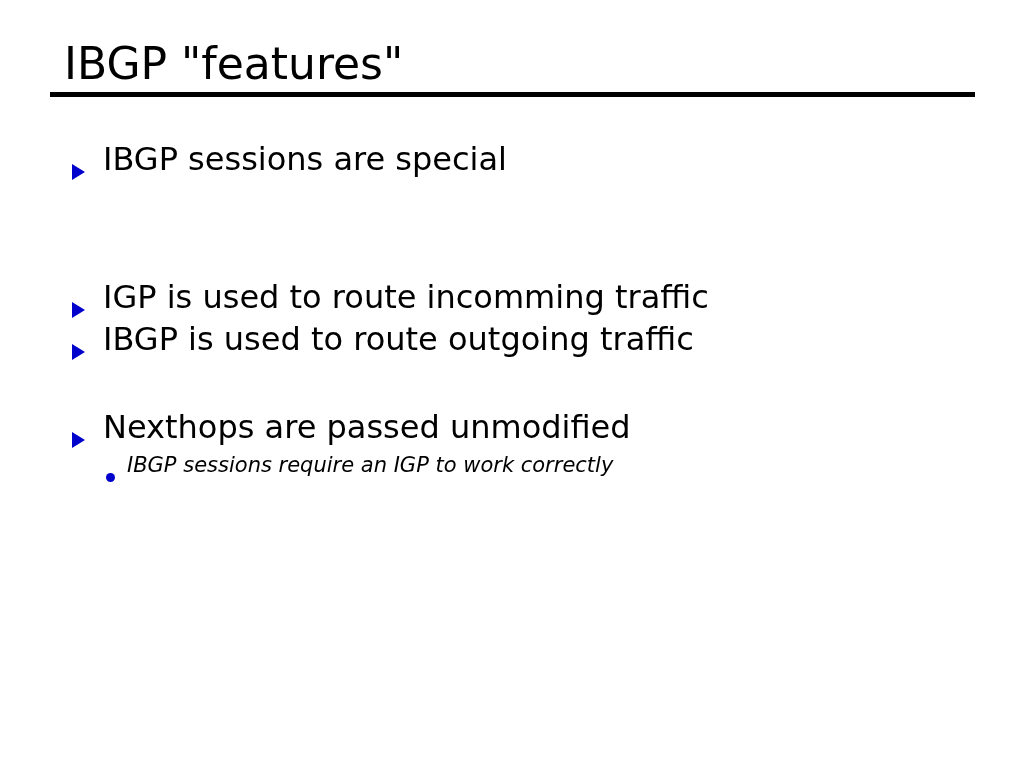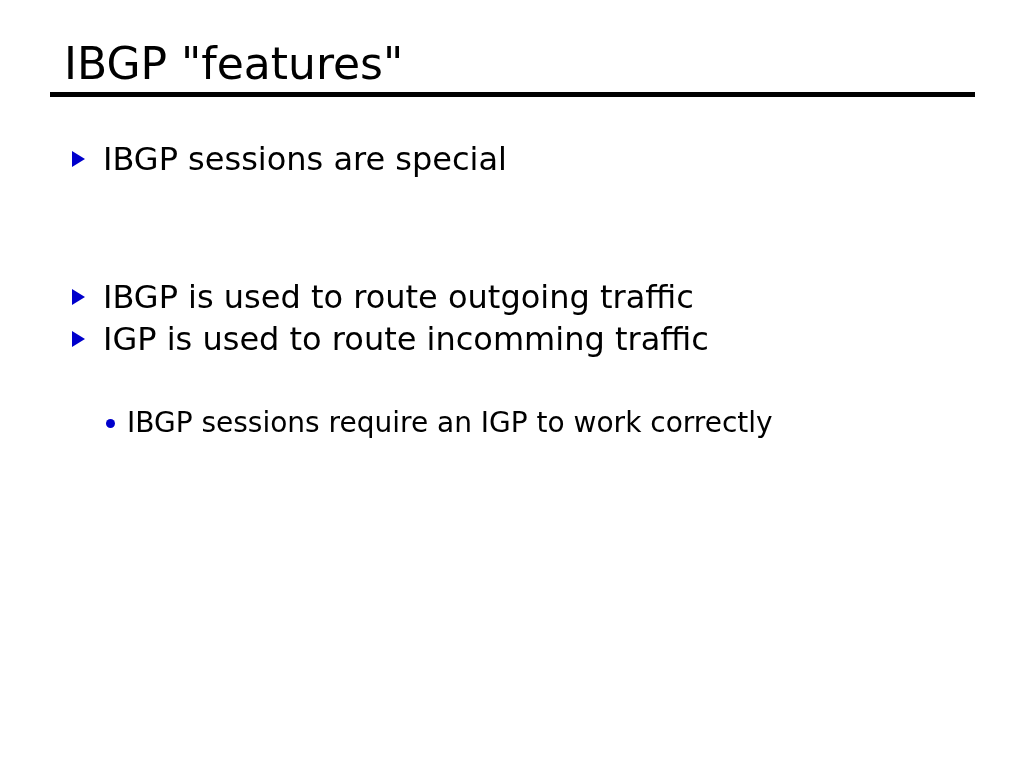--- a/index.html
+++ b/index.html
@@ -49,34 +49,35 @@
   
   .body-block {
     position: absolute;
     left: 72px;
     top: 138px;
     width: 900px;
   }
 
   .bullet-row {
     display: flex;
-    align-items: flex-start;
+    align-items: flex-end;
     margin: 0;
   }
 
   .bullet-row.level1 {
     font-size: 32px;
     line-height: 42px;
     margin-bottom: 0px;
   }
 
   .bullet-row.level2 {
-    font-size: 28px;
+    font-size: 21px;
     line-height: 34px;
     margin-left: 34px;
+    font-style: italic;
   }
 
   .marker {
     flex: 0 0 auto;
     display: inline-block;
   }
 
   .marker.triangle {
     width: 0;
     height: 0;
@@ -129,30 +130,34 @@
       <span class="bullet-text">IBGP sessions are special</span>
     </div>
 
     <div class="spacer"></div>
 
 
     <div class="spacer"></div>
 
     <div class="bullet-row level1">
       <span class="marker triangle"></span>
-      <span class="bullet-text">IBGP is used to route outgoing traffic</span>
+      <span class="bullet-text">IGP is used to route incomming traffic</span>
     </div>
 
     <div class="bullet-row level1">
       <span class="marker triangle"></span>
-      <span class="bullet-text">IGP is used to route incomming traffic</span>
+      <span class="bullet-text">IBGP is used to route outgoing traffic</span>
     </div>
 
     <div class="spacer small"></div>
 
+    <div class="bullet-row level1">
+      <span class="marker triangle"></span>
+      <span class="bullet-text">Nexthops are passed unmodified</span>
+    </div>
 
     <div class="bullet-row level2">
       <span class="marker dot"></span>
       <span class="bullet-text">IBGP sessions require an IGP to work correctly</span>
     </div>
 
 
   </div>
 </div>
 

